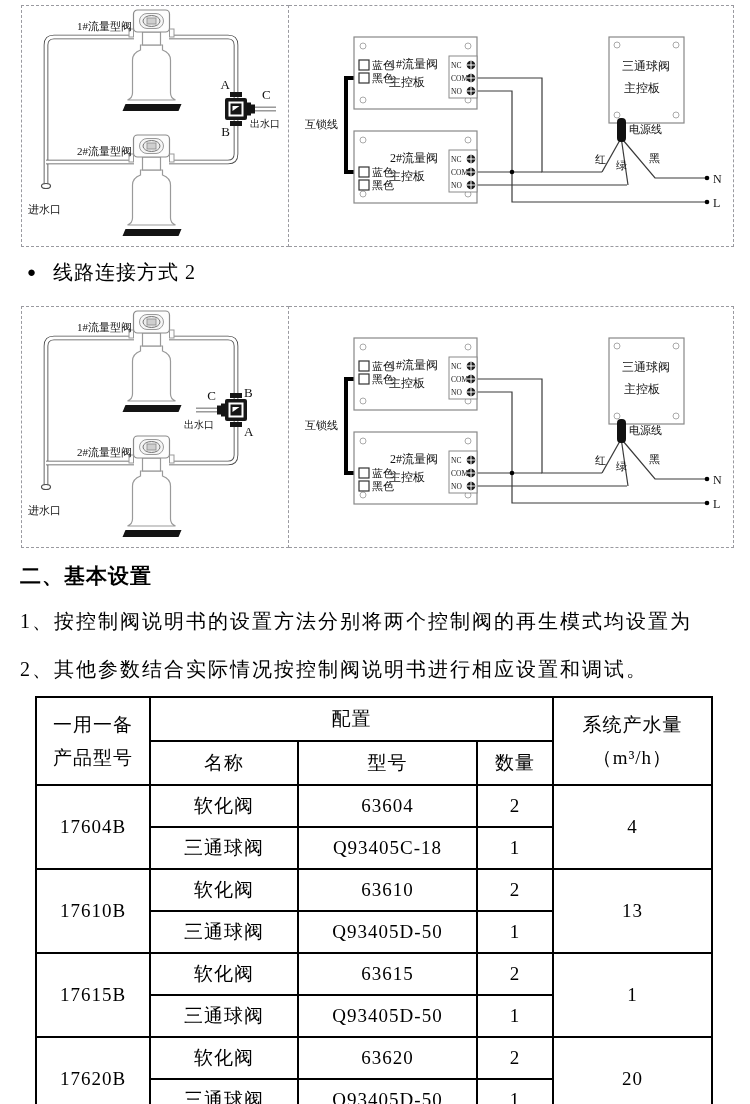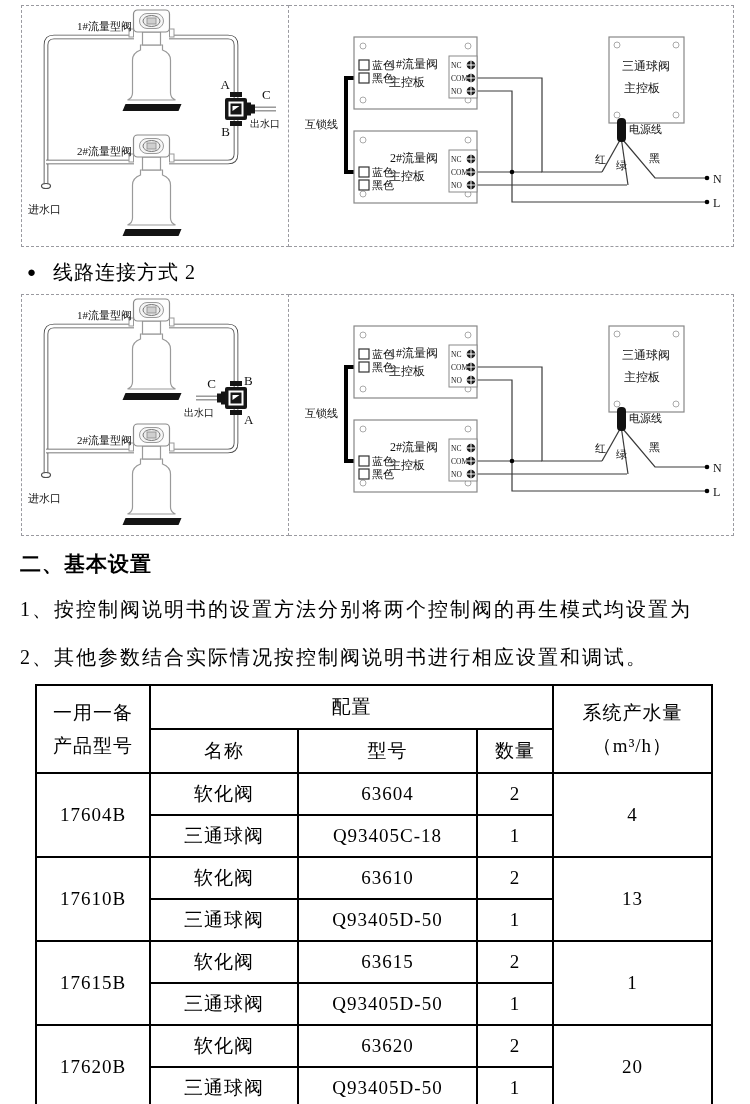--- a/index.html
+++ b/index.html
@@ -9,21 +9,21 @@
     color:#000;
   }
   .page { position:relative; width:750px; height:1104px; overflow:hidden; background:#fff; }
 
   .panel-row { display:flex; margin-left:21px; width:713px; }
   .panel { box-sizing:border-box; background:#fff; border:1px dashed #9a9aa0; }
   .panel-left  { width:268px; height:242px; }
   .panel-right { width:445px; height:242px; border-left:none; }
   .row-top { margin-top:5px; }
 
-  .bullet-head { font-size:20px; margin:12px 0 8px 27px; letter-spacing:1px; }
+  .bullet-head { font-size:20px; margin:12px 0 20px 27px; letter-spacing:1px; }
   .bullet-head .dot { font-size:15px; vertical-align:2px; margin-right:16px; }
 
   h2.sec { font-size:21px; font-weight:bold; margin:14px 0 2px 20px; letter-spacing:1px;font-family:Liberation Mono, monospace; }
   .body-text { font-size:20px; line-height:34px; margin:14px 0 0 20px; letter-spacing:2px; }
   .body-text .tline { display:block; }
 
   table.cfg { border-collapse:collapse; margin:10px 0 0 35px; table-layout:fixed; }
   table.cfg th, table.cfg td {
     border:2px solid #000; font-size:19px; font-weight:normal;
     text-align:center; vertical-align:middle; padding:4px; letter-spacing:1px;

